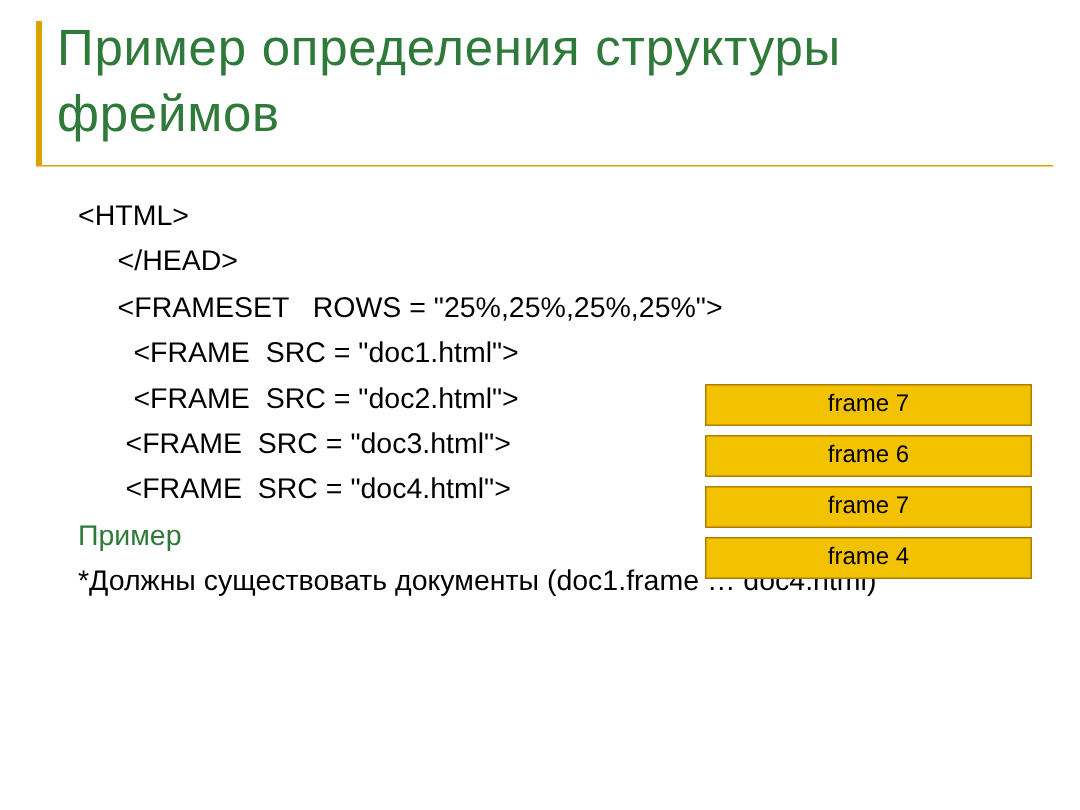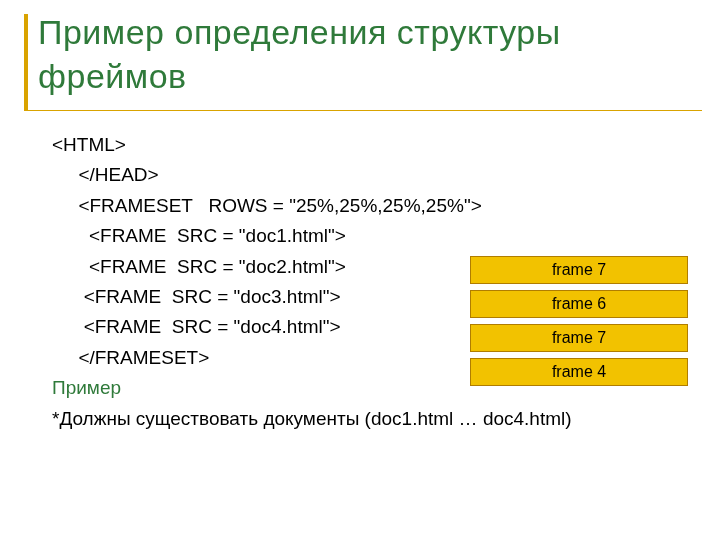--- a/index.html
+++ b/index.html
@@ -74,23 +74,22 @@
 <div class="title-underline"></div>
 
 <div class="content">
   <div class="line">&lt;HTML&gt;</div>
   <div class="line">     &lt;/HEAD&gt;</div>
   <div class="line">     &lt;FRAMESET   ROWS = "25%,25%,25%,25%"&gt;</div>
   <div class="line">       &lt;FRAME  SRC = "doc1.html"&gt;</div>
   <div class="line">       &lt;FRAME  SRC = "doc2.html"&gt;</div>
   <div class="line">      &lt;FRAME  SRC = "doc3.html"&gt;</div>
   <div class="line">      &lt;FRAME  SRC = "doc4.html"&gt;</div>
-  <div class="line">     &lt;/FRAMESET&gt;</div>
   <div class="line green">Пример</div>
-  <div class="line">*Должны существовать документы (doc1.html … doc4.html)</div>
+  <div class="line">*Должны существовать документы (doc1.frame … doc4.html)</div>
 </div>
 
 <div class="frames-box">
   <div class="frame-row">frame 7</div>
   <div class="frame-row">frame 6</div>
   <div class="frame-row">frame 7</div>
   <div class="frame-row">frame 4</div>
 </div>
 
 </body></html>

